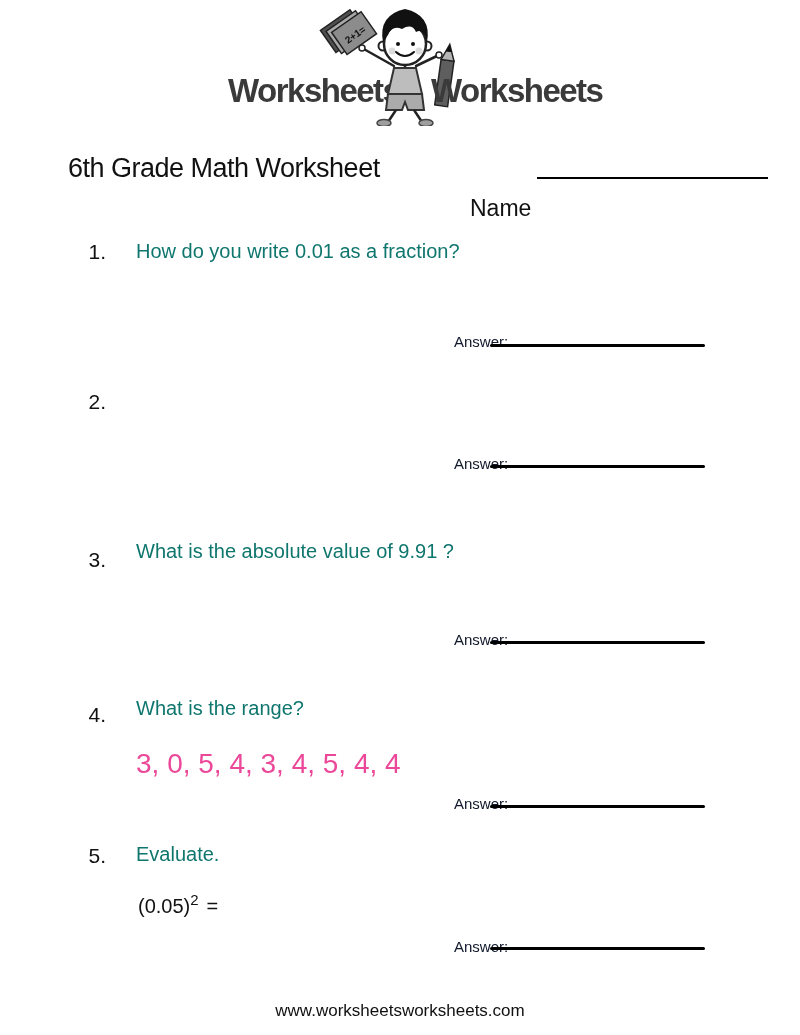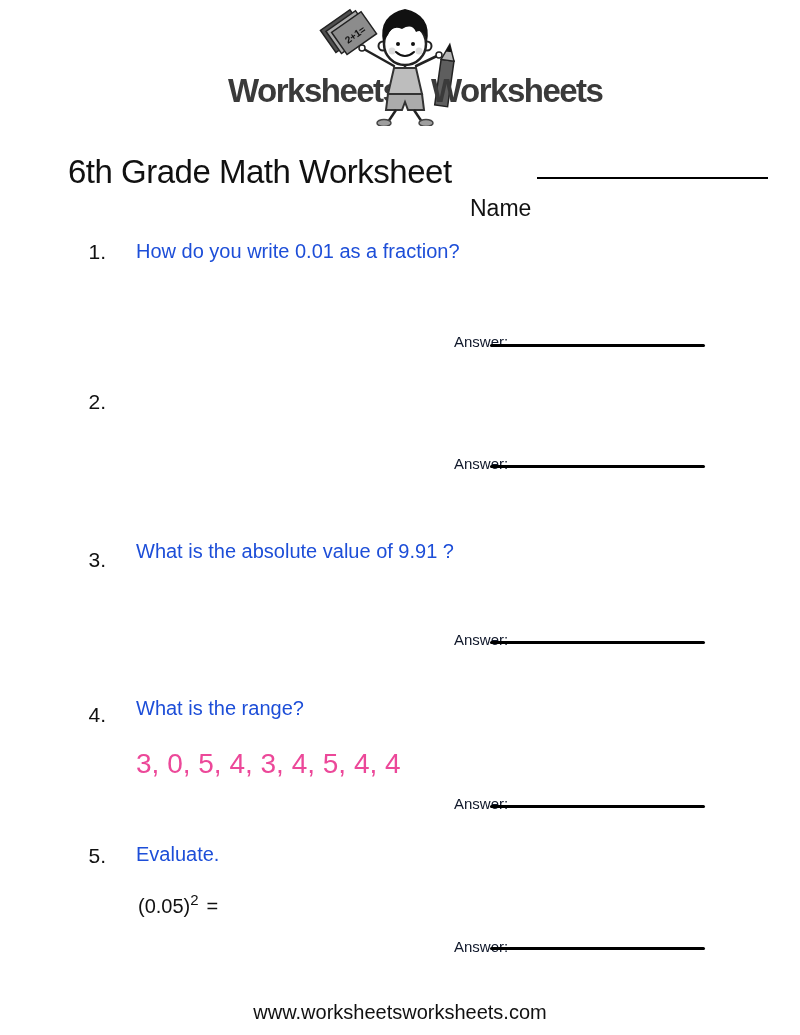--- a/index.html
+++ b/index.html
@@ -21,42 +21,42 @@
     font-weight: bold;
     letter-spacing: -1.5px;
     color: #3a3a3a;
   }
   .logo-word.left  { left: 228px; width: 146px; text-align: right; }
   .logo-word.right { left: 431px; width: 146px; text-align: left; }
   .logo-kid { position: absolute; left: 312px; top: 2px; width: 148px; height: 124px; }
   
   .title {
     position: absolute; left: 68px; top: 153px;
-    font-size: 33px; font-weight: normal; letter-spacing: -0.5px; color: #111;
+    font-size: 27px; font-weight: normal; letter-spacing: -0.5px; color: #111;
   }
   .name-label {
     position: absolute; left: 470px; top: 148px;
     font-size: 23px; color: #111; margin-top: 47px;
   }
   .name-line {
     position: absolute; left: 537px; top: 177px;
     width: 231px; height: 2px; background: #000;
   }
   .subtitle {
     position: absolute; left: 68px; top: 196px;
     font-size: 20px; color: #111;
   }
   
   .qnum {
     position: absolute; left: 70px; width: 36px;
     text-align: right; font-size: 21px; color: #111;
   }
   .qtext {
     position: absolute; left: 136px;
-    font-size: 20px; color: #1d4ed8;
+    font-size: 20px; color: #0f766e;
   }
   .qdata {
     position: absolute; left: 136px;
     font-size: 28px; color: #ec4899;
   }
   .qexpr {
     position: absolute; left: 138px;
     font-size: 20px; color: #111;
   }
   .qexpr .sup {
@@ -68,21 +68,21 @@
     position: absolute; left: 454px;
     font-size: 15px; color: #0f172a;
   }
   .answer-line {
     position: absolute; left: 490px;
     width: 215px; height: 3px; background: #000; border-radius: 2px;
   }
   
   .footer {
     position: absolute; left: 0; top: 1001px; width: 100%;
-    text-align: center; font-size: 20px; color: #111;
+    text-align: center; font-size: 17px; color: #111;
   }
 </style>
 </head>
 <body>
 
 <div class="page">
 
   <span class="logo-word left">Worksheets</span>
 
   <svg class="logo-kid" viewBox="0 0 148 124" xmlns="http://www.w3.org/2000/svg">

